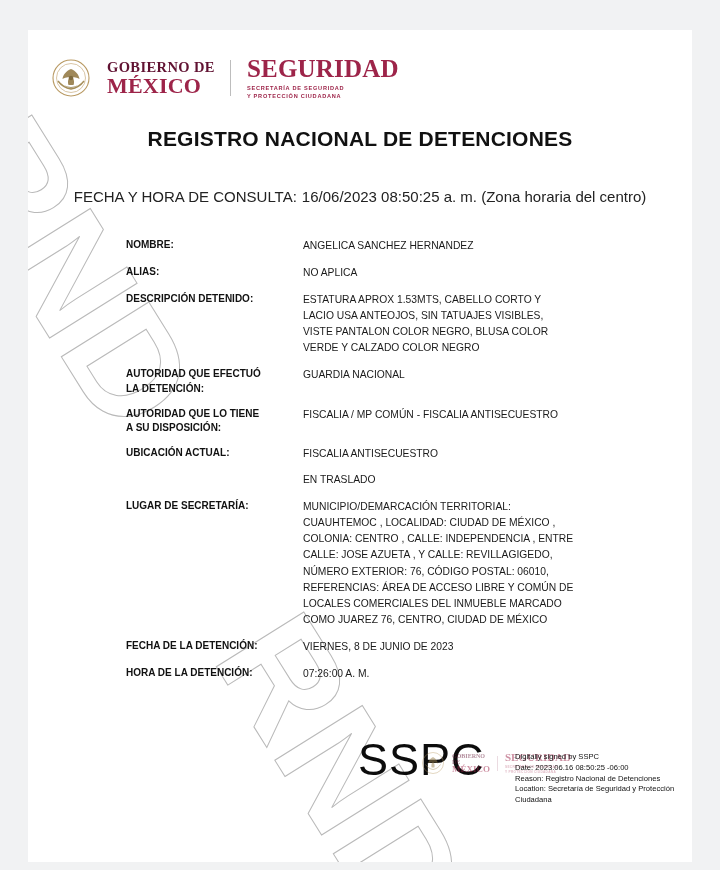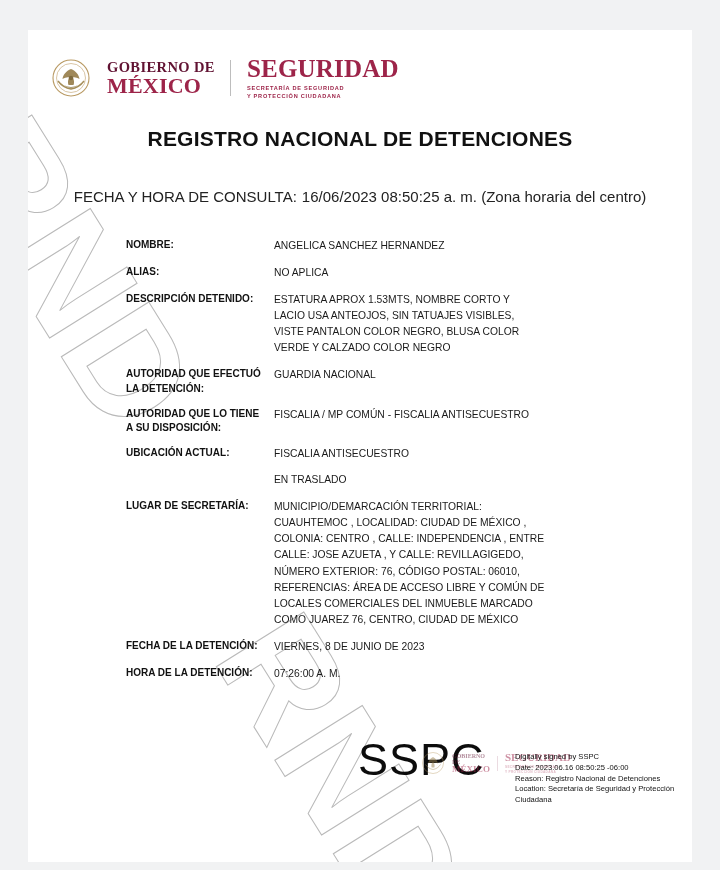--- a/index.html
+++ b/index.html
@@ -172,21 +172,21 @@
     line-height: 1.42;
     padding-right: 6px;
     box-sizing: border-box;
   }
   .row .value {
     flex: 1 1 auto;
     font-size: 10.3px;
     color: #1a1a1a;
     line-height: 1.56;
   }
-  .value .vline { display: block; }
+  .value .vline { display: block; margin-left: 29px; }
   .value .vline.gap { margin-top: 10px; }
 
   
   .footer {
     position: absolute;
     left: 0;
     top: 688px;
     width: 526px;
     height: 130px;
     z-index: 4;
@@ -321,21 +321,21 @@
         </div>
         <div class="row">
           <div class="label">ALIAS:</div>
           <div class="value">
             <span class="vline">NO APLICA</span>
           </div>
         </div>
         <div class="row">
           <div class="label">DESCRIPCIÓN DETENIDO:</div>
           <div class="value">
-            <span class="vline">ESTATURA APROX 1.53MTS, NOMBRE CORTO Y</span>
+            <span class="vline">ESTATURA APROX 1.53MTS, CABELLO CORTO Y</span>
             <span class="vline">LACIO USA ANTEOJOS, SIN TATUAJES VISIBLES,</span>
             <span class="vline">VISTE PANTALON COLOR NEGRO, BLUSA COLOR</span>
             <span class="vline">VERDE Y CALZADO COLOR NEGRO</span>
           </div>
         </div>
         <div class="row">
           <div class="label">AUTORIDAD QUE EFECTUÓ LA DETENCIÓN:</div>
           <div class="value">
             <span class="vline">GUARDIA NACIONAL</span>
           </div>

